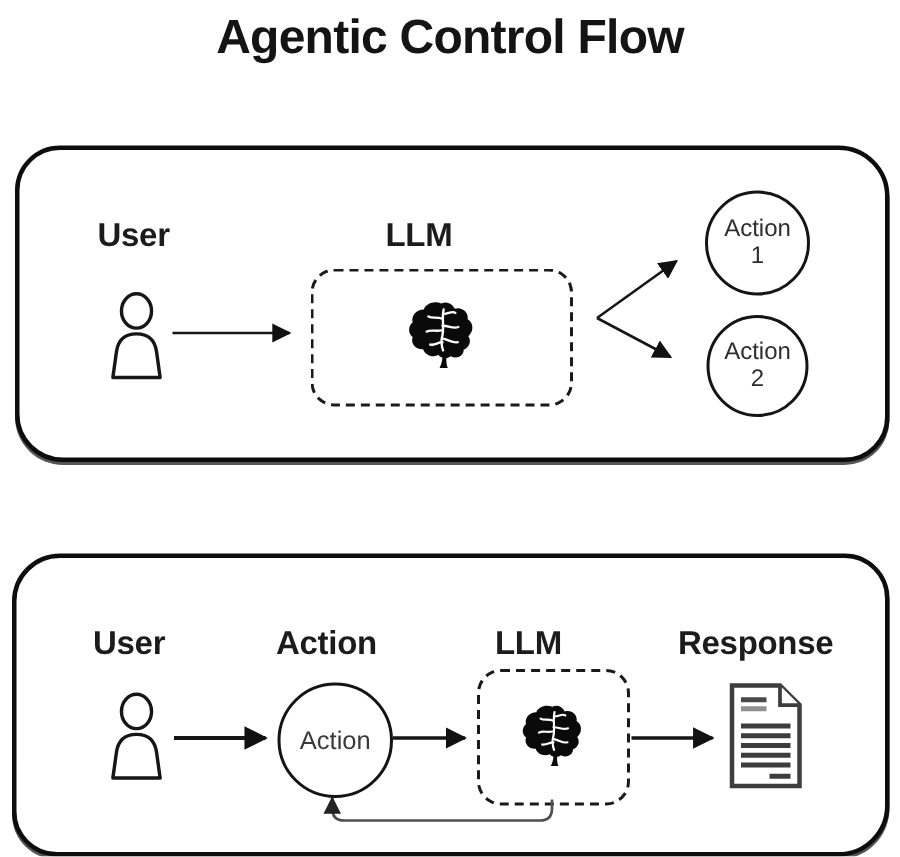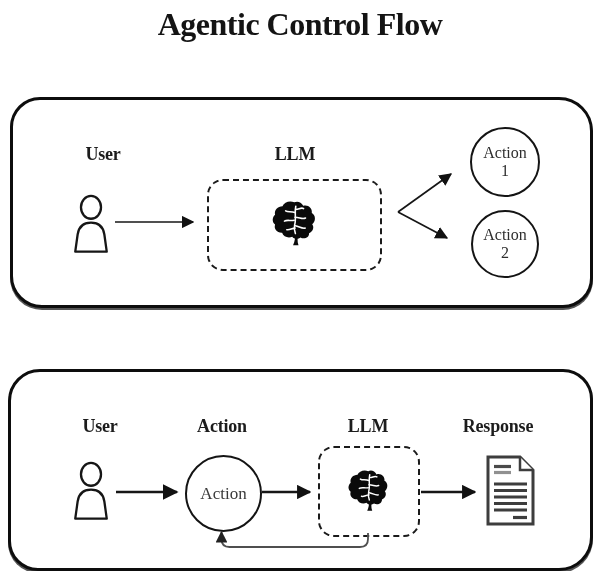--- a/index.html
+++ b/index.html
@@ -1,41 +1,41 @@
 <!DOCTYPE html>
 <html><head>
 <meta charset="utf-8">
 <style>
   html, body { margin: 0; padding: 0; background: #ffffff; }
   #canvas {
     position: relative;
     width: 600px; height: 571px;
     background: #ffffff;
-    font-family: Liberation Serif, serif;
+    font-family: Liberation Sans, sans-serif;
     color: #161616;
     overflow: hidden;
   }
   .title {
     position: absolute; left: 0; right: 0; top: 6px;
     text-align: center;
     font-size: 32px; font-weight: 700; letter-spacing: -0.5px;
     color: #141414;
   }
   .panel {
     position: absolute;
     border: 3.5px solid #0d0d0d;
     background: #ffffff;
     box-shadow: 0 2px 0 0 rgba(13,13,13,0.7);
   }
   .panel.top  { left: 10px; top: 97px;  width: 577px; height: 205px; border-radius: 30px 34px 30px 32px; }
   .panel.bottom { left: 8px; top: 369px; width: 579px; height: 196px; border-radius: 32px 30px 34px 30px; }
   .node-label {
     position: absolute;
-    text-align: center;
-    font-size: 18px; font-weight: 700; color: #1c1c1c;
+    text-align: left;
+    font-size: 22px; font-weight: 700; color: #1c1c1c;
     letter-spacing: -0.2px;
   }
   .icon-wrap { position: absolute; }
   .dashed-box {
     position: absolute;
     border: 2px dashed #1a1a1a;
     border-radius: 16px;
     background: #ffffff;
     display: flex; align-items: center; justify-content: center;
   }

